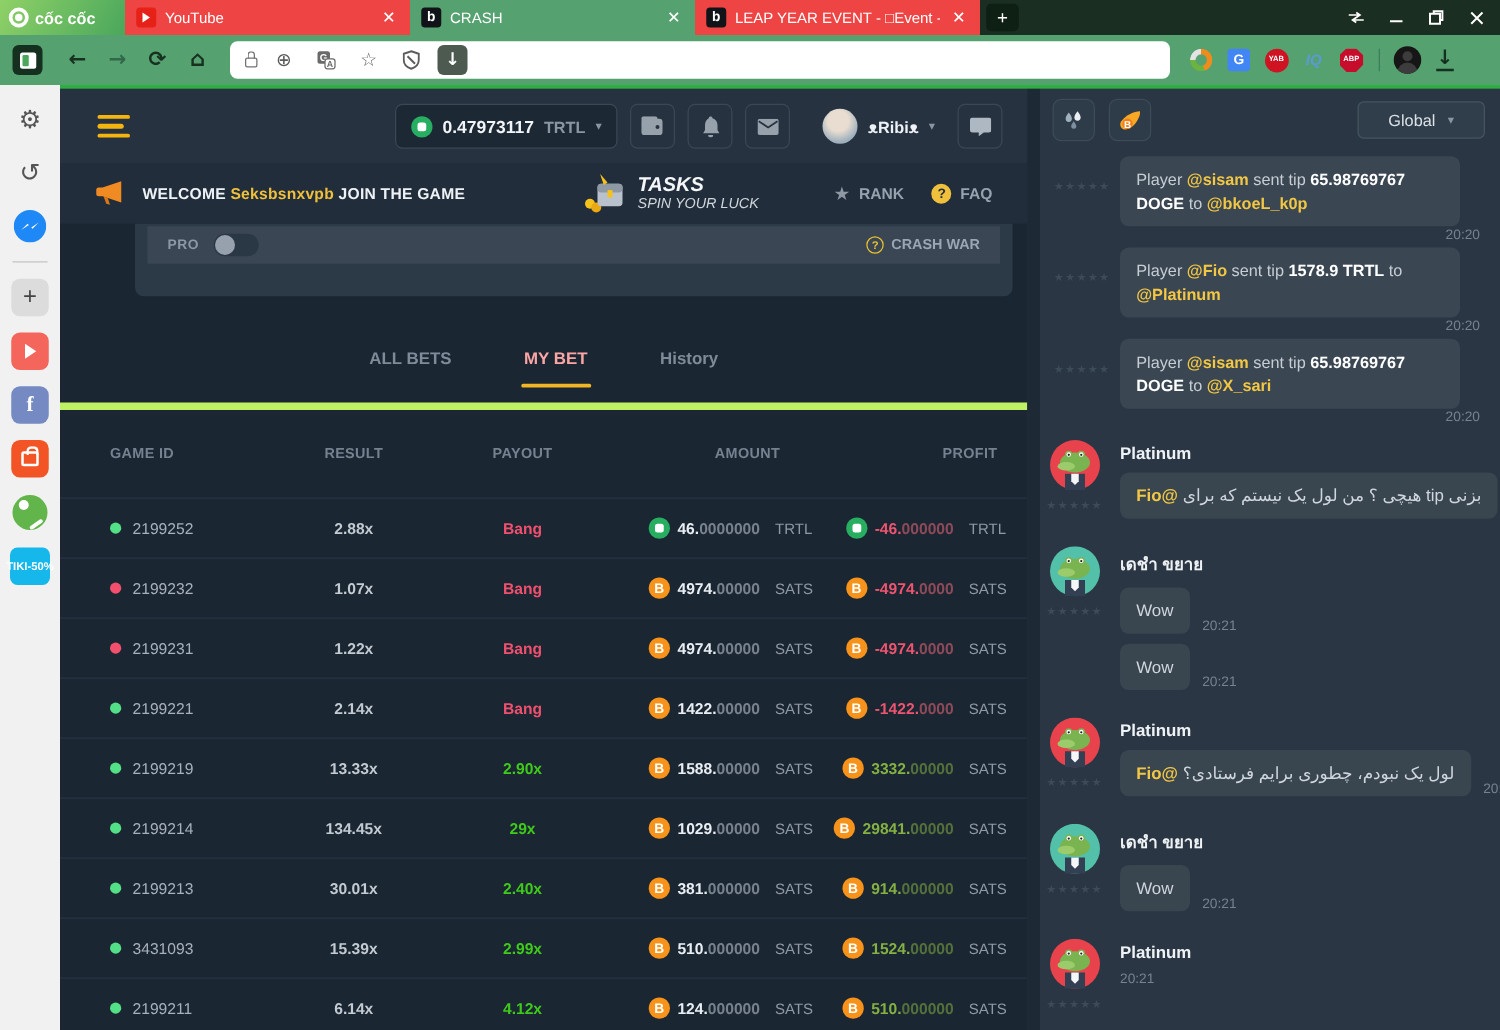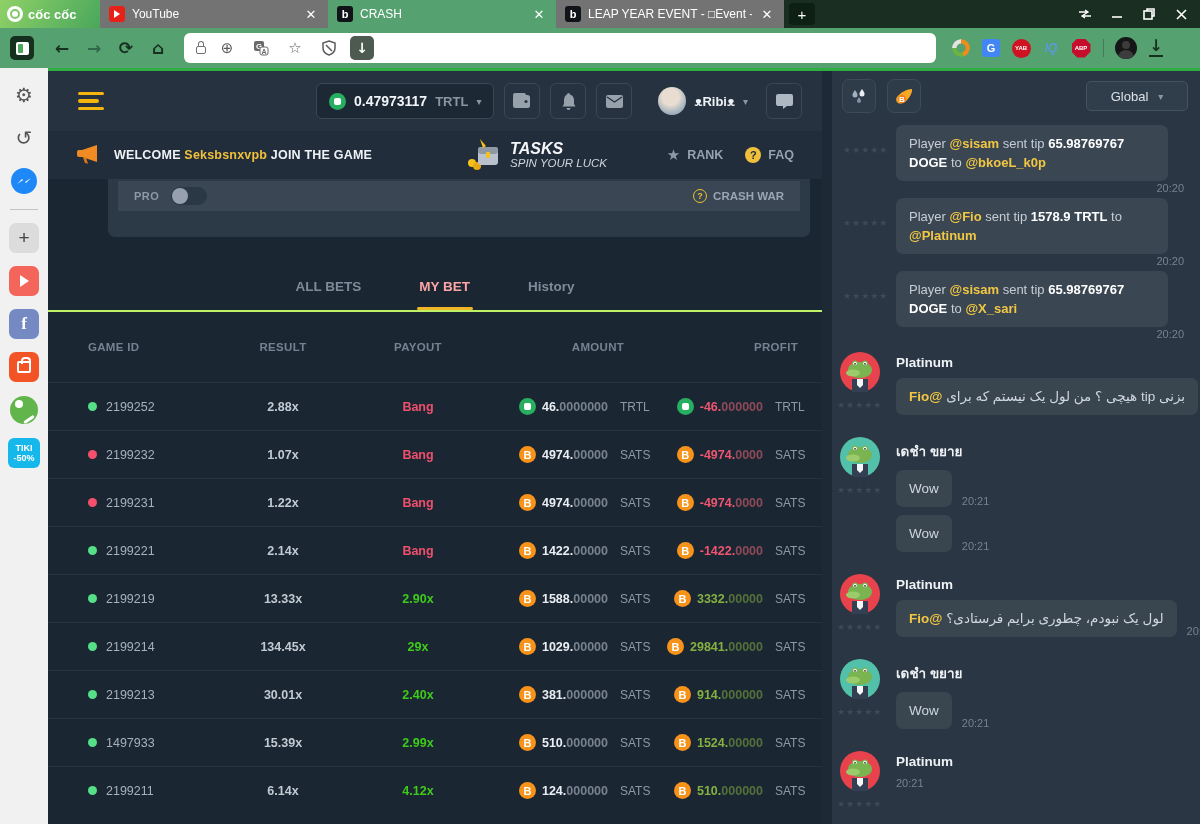--- a/index.html
+++ b/index.html
@@ -8,21 +8,21 @@
   .glyph{font-family:"DejaVu Sans","Liberation Sans",sans-serif}
 
   
   .tabstrip{height:28px;background:#1a2f21;display:flex;align-items:stretch}
   .logo-seg{width:100px;background:linear-gradient(120deg,#8fd167,#4aa75c);display:flex;align-items:center;gap:5px;padding-left:7px}
   .logo-mark{width:16px;height:16px;border-radius:50%;border:3px solid #fff;position:relative}
   .logo-mark::after{content:"";position:absolute;left:2px;top:2px;width:6px;height:6px;border-radius:50%;background:#fff}
   .logo-txt{color:#fff;font-weight:bold;font-size:13px}
   .btab{display:flex;align-items:center;gap:7px;padding:0 9px;color:#fff;font-size:12px;width:228px}
   .btab .ttl{flex:1;white-space:nowrap;overflow:hidden}
-  .btab.dark{background:#737373}
+  .btab.dark{background:#ef4444}
   .btab.active{background:#55a170}
   .tclose{color:#fff;font-size:13px;width:16px;text-align:center;cursor:pointer}
   .fav{width:16px;height:16px;border-radius:3px;display:flex;align-items:center;justify-content:center;flex:none}
   .fav.yt{background:#e62117}
   .fav.yt i{width:0;height:0;border-left:6px solid #fff;border-top:4px solid transparent;border-bottom:4px solid transparent}
   .fav.bc{background:#101418;color:#fff;font-weight:bold;font-size:11px}
   .newtab{width:26px;height:22px;margin:3px 0 0 5px;background:#0e1f13;border-radius:4px;color:#fff;display:flex;align-items:center;justify-content:center;font-size:15px}
   .winctl{margin-left:auto;display:flex;align-items:center;gap:2px;padding-right:4px}
   .winbtn{width:30px;height:24px;display:flex;align-items:center;justify-content:center}
   .winbtn svg{stroke:#fff;stroke-width:1.6;fill:none}
@@ -59,21 +59,21 @@
   .r-plus{background:#dcdcdc;border-radius:7px;color:#444;font-size:19px}
   .r-yt{background:#f4655c;border-radius:7px}
   .r-yt i{width:0;height:0;border-left:9px solid #fff;border-top:6px solid transparent;border-bottom:6px solid transparent}
   .r-fb{background:#7589c2;border-radius:7px;color:#fff;font-weight:bold;font-size:17px;font-family:"Liberation Serif",serif}
   .r-shp{background:#f35426;border-radius:7px}
   .r-shp span{width:14px;height:12px;border:2px solid #fff;border-radius:2px;position:relative;display:block}
   .r-shp span::before{content:"";position:absolute;left:2px;top:-6px;width:6px;height:5px;border:2px solid #fff;border-bottom:none;border-radius:4px 4px 0 0}
   .r-cc{background:#62b54a;border-radius:50%;width:28px;height:28px;position:relative;overflow:hidden}
   .r-cc::before{content:"";position:absolute;left:5px;top:4px;width:8px;height:8px;border-radius:50%;background:#fff}
   .r-cc::after{content:"";position:absolute;right:3px;bottom:3px;width:12px;height:3px;background:#fff;transform:rotate(-35deg);border-radius:2px}
-  .r-tiki{background:#16b8ec;border-radius:6px;color:#fff;font-weight:bold;font-size:9px;line-height:10px;text-align:center;flex-direction:column;width:32px}
+  .r-tiki{background:#16b8ec;border-radius:6px;color:#fff;font-weight:bold;font-size:9px;line-height:10px;text-align:center;width:32px}
 
   .page{flex:1;display:flex;border-top:3px solid #2fae44;background:#1b2633;overflow:hidden}
 
   
   .main{width:774px;flex:none;display:flex;flex-direction:column;overflow:hidden}
   .topbar{height:60px;background:#26323f;display:flex;align-items:center;padding:0 20px 0 30px;flex:none}
   .burger{display:flex;flex-direction:column;gap:4px;width:26px}
   .burger i{height:3.5px;background:#f5b50f;border-radius:2px}
   .burger i:nth-child(2){width:80%}
   .balance{margin-left:auto;height:36px;border:1px solid #3a4754;background:#1d2835;border-radius:6px;display:flex;align-items:center;gap:8px;padding:12px 12px}
@@ -109,21 +109,21 @@
   .toggle{width:36px;height:18px;border-radius:9px;background:#2a3845;margin-left:12px;position:relative}
   .toggle::after{content:"";position:absolute;left:1px;top:1px;width:16px;height:16px;border-radius:50%;background:#96a1ad}
   .warbox{margin-left:auto;display:flex;align-items:center;gap:6px;color:#9aa6b2;font-size:11.5px;font-weight:bold}
   .qring{width:14px;height:14px;border-radius:50%;border:1.5px solid #e8c32b;color:#e8c32b;font-size:9px;font-weight:bold;display:inline-flex;align-items:center;justify-content:center}
 
   .bet-tabs{margin-top:42px;display:flex;justify-content:center;gap:58px;flex:none}
   .bt{font-size:13.5px;font-weight:bold;color:#7f8b98;padding-bottom:16px;position:relative;cursor:pointer}
   .bt.active{color:#fca5a5}
   .bt.active::after{content:"";position:absolute;left:50%;transform:translateX(-50%);bottom:0;width:56px;height:3px;border-radius:2px;background:#f0b627}
 
-  .bets{border-top:2px solid #bef264;flex:1;overflow:hidden}
+  .bets{margin-top:12px;border-top:6px solid #bef264;flex:1;overflow:hidden}
   .grid{display:grid;grid-template-columns:140px 110px 160px 110px 50px 105px 45px;padding:0 14px 0 40px;align-items:center}
   .thead{height:70px;color:#76828f;font-size:11.5px;font-weight:bold;letter-spacing:.3px}
   .thead .amt{grid-column:4/6;text-align:center;transform:translateX(20px)}
   .thead .pft{grid-column:6/8;text-align:right;padding-right:10px}
   .brow{height:48px;border-top:1px solid #273340}
   .c-id{display:flex;align-items:center;gap:9px;color:#a7b1bc;font-size:12.5px}
   .dot{width:9px;height:9px;border-radius:50%}
   .dot.green{background:#54e087}
   .dot.red{background:#f4506d}
   .c-res{text-align:center;color:#c2cad2;font-weight:bold;font-size:12.5px}
@@ -530,21 +530,21 @@
     <span class="c-val pwrap win">
                 <span class="coin pf-coin btc">B</span>
                 <span><span class="v-main pm">914.</span><span class="v-dim pd">000000</span></span>
               </span>
     <span class="c-unit pu">SATS</span>
   </div>
 
   <div class="grid brow">
     <span class="c-id">
                 <i class="dot green"></i>
-                <span class="gid">1497933</span>
+                <span class="gid">3431093</span>
               </span>
     <span class="c-res">15.39x</span>
     <span class="c-po win">2.99x</span>
     <span class="c-val">
                 <span class="coin amt-coin btc">B</span>
                 <span><span class="v-main am">510.</span><span class="v-dim ad">000000</span></span>
               </span>
     <span class="c-unit au">SATS</span>
     <span class="c-val pwrap win">
                 <span class="coin pf-coin btc">B</span>

